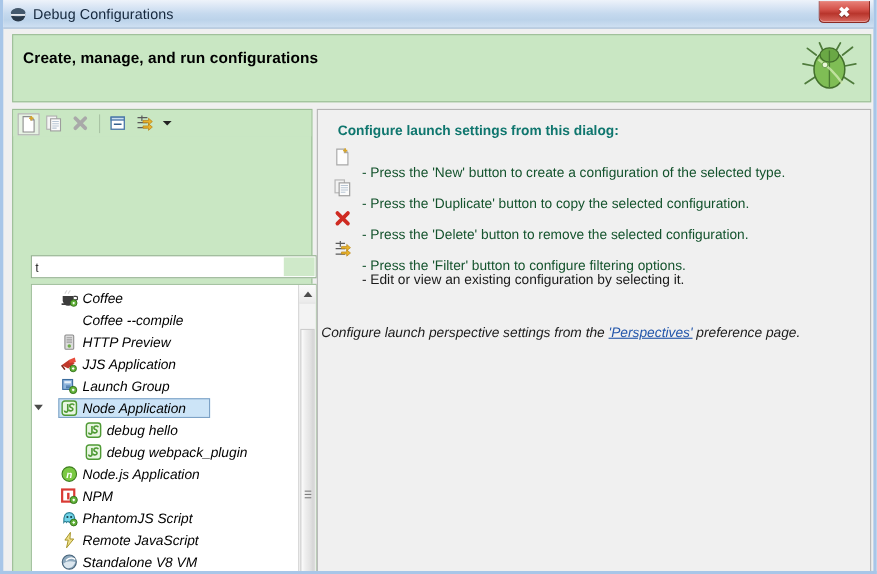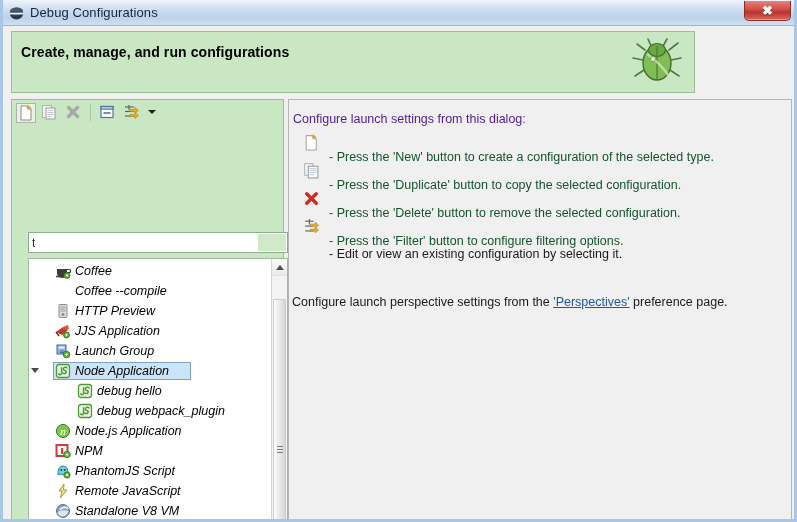--- a/index.html
+++ b/index.html
@@ -73,21 +73,21 @@
     font-weight: bold;
     text-align: center;
     line-height: 19px;
     text-shadow: 0 1px 1px rgba(0,0,0,0.45);
   }
 
   
   #header {
     position: absolute;
     left: 8px; top: 31px;
-    width: 684px;
+    width: 781px;
     height: 62px;
     background: #c9e7c3;
     border: 1px solid #9cbd97;
     box-sizing: border-box;
   }
   #header-title {
     position: absolute;
     left: 9px; top: 12px;
     font-size: 14px;
     font-weight: bold;
@@ -276,23 +276,24 @@
   #sb-thumb .grip {
     position: absolute;
     left: 3px;
     width: 6px; height: 1px;
     background: #7d7d7d;
   }
 
   
   .rp-intro {
     position: absolute;
-    left: 4px; top: 12px;
+    left: 18px; top: 12px;
     font-size: 12.5px;
-    color: #4c1d95;
+    color: #0f766e;
+    font-weight: bold;
   }
   .rp-row {
     position: absolute;
     left: 14px;
     height: 20px;
     white-space: nowrap;
   }
   .rp-row .rp-icon {
     position: absolute;
     left: 0; top: 1px;
@@ -311,20 +312,21 @@
     font-size: 12.5px;
     color: #1a1a1a;
     white-space: nowrap;
   }
   .rp-foot {
     position: absolute;
     left: 3px;
     font-size: 12.5px;
     color: #1a1a1a;
     white-space: nowrap;
+    font-style: italic;
   }
   .rp-link {
     color: #2255aa;
     text-decoration: underline;
   }
 </style>
 </head>
 <body>
 
 <div id="window">

